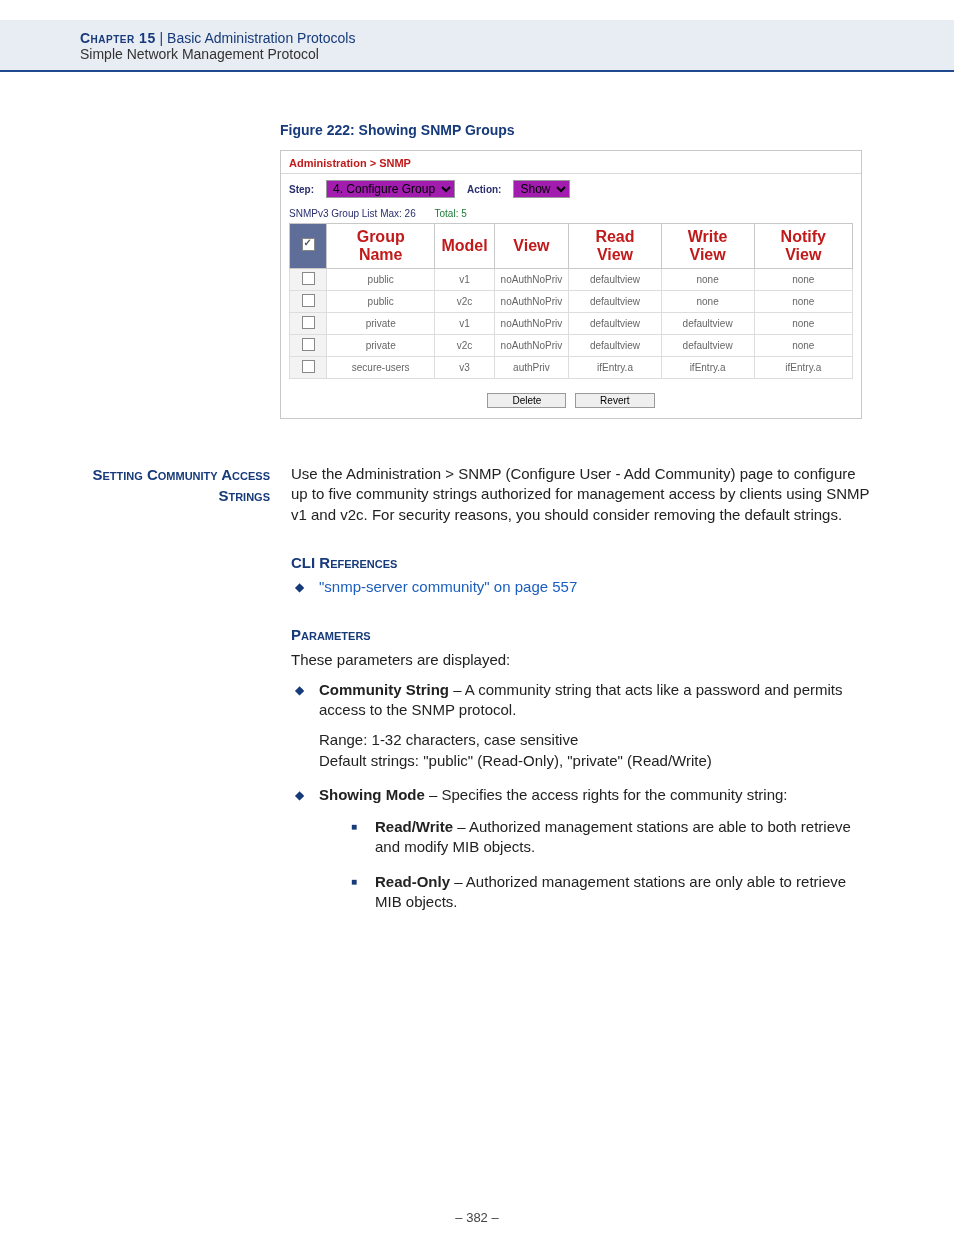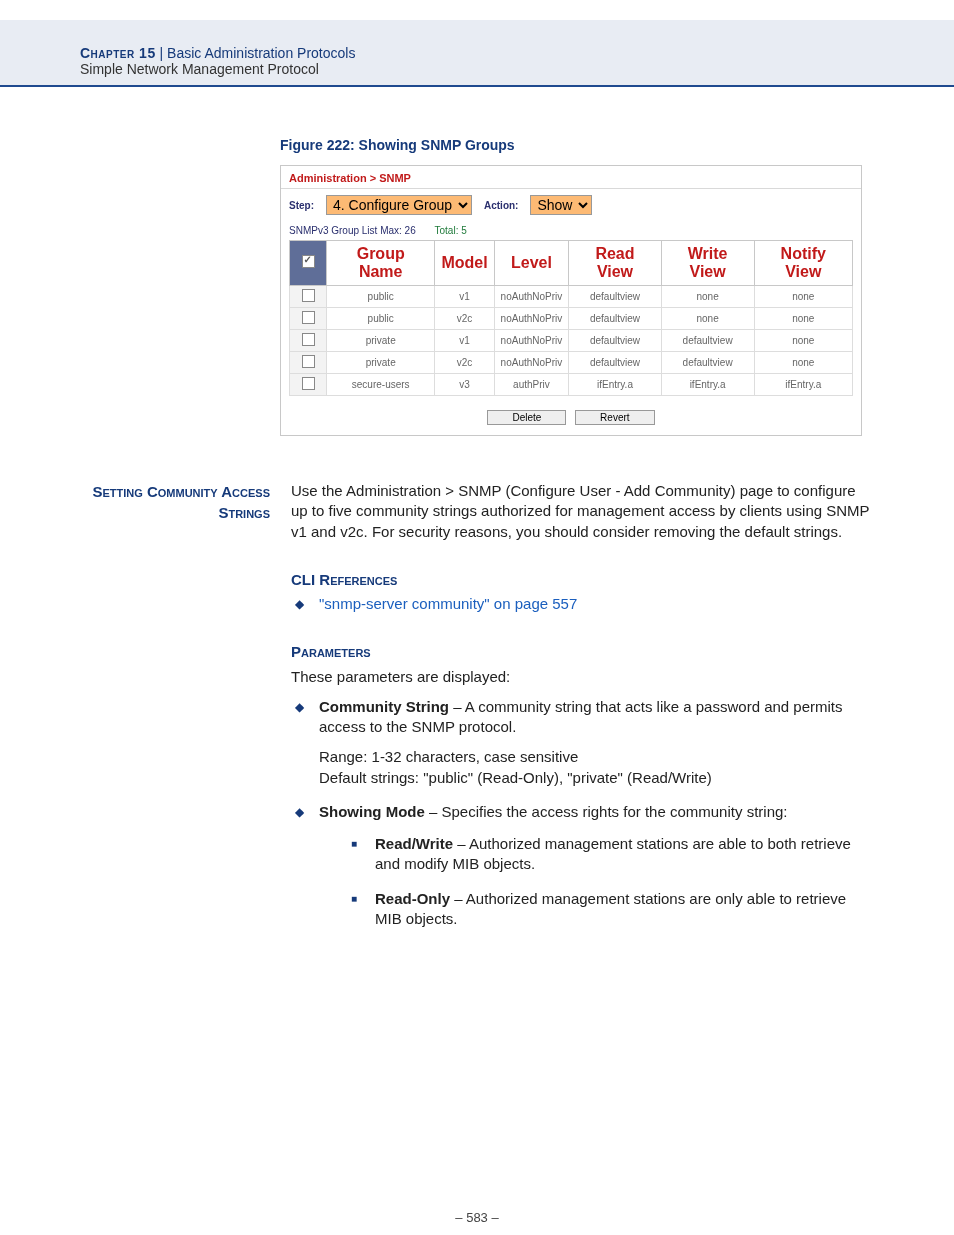--- a/index.html
+++ b/index.html
@@ -17,21 +17,20 @@
   }
   .header-bar {
     background: #e8ecf3;
     border-bottom: 2px solid #1f4a8f;
     padding: 10px 0 8px 80px;
     margin-top: 20px;
   }
   .header-line1 {
     font-size: 14px;
     color: #163a7a;
-    margin-top: 15px;
   }
   .chapter-label {
     font-weight: bold;
     color: #163a7a;
     font-variant: small-caps;
     letter-spacing: 0.5px;
   }
   .header-line2 {
     font-size: 14px;
     color: #333;
@@ -65,22 +64,22 @@
     font-size: 11px;
   }
   .ui-box .toolbar {
     padding: 6px 8px;
     display: flex;
     align-items: center;
     gap: 12px;
   }
   .ui-box .toolbar .label { font-weight: bold; color: #2a2f6e; }
   .ui-box select {
-    font-size: 14px;
-    background: #fdba74;
+    font-size: 12px;
+    background: #a21caf;
     border: 1px solid #999;
     padding: 0 2px;
   }
   .ui-box .list-label {
     padding: 4px 8px;
     color: #2a2f6e;
   }
   .ui-box .list-label .max { color: #2a2f6e; }
   .ui-box .list-label .total { color: #1f7a3a; margin-left: 16px; }
   .ui-box table {
@@ -241,21 +240,21 @@
         <span>SNMPv3 Group List</span>
         <span class="max">Max: 26</span>
         <span class="total">Total: 5</span>
       </div>
       <table>
         <thead>
           <tr>
             <th class="first"><span class="chk"></span></th>
             <th>Group Name</th>
             <th>Model</th>
-            <th>Level</th>
+            <th>View</th>
             <th>Read View</th>
             <th>Write View</th>
             <th>Notify View</th>
           </tr>
         </thead>
         <tbody id="group-rows">
             <tr>
               <td class="chk-cell"><span class="chk"></span></td>
               <td>public</td>
               <td>v1</td>
@@ -339,14 +338,14 @@
                 <b>Read-Only</b><span> – Authorized management stations are only able to retrieve MIB objects.</span>
               </li>
             </ul>
           </li>
         </ul>
       </div>
     </div>
 
   </div>
 
-  <div class="footer">–  583  –</div>
+  <div class="footer">–  382  –</div>
 </div>
 
 </body></html>

